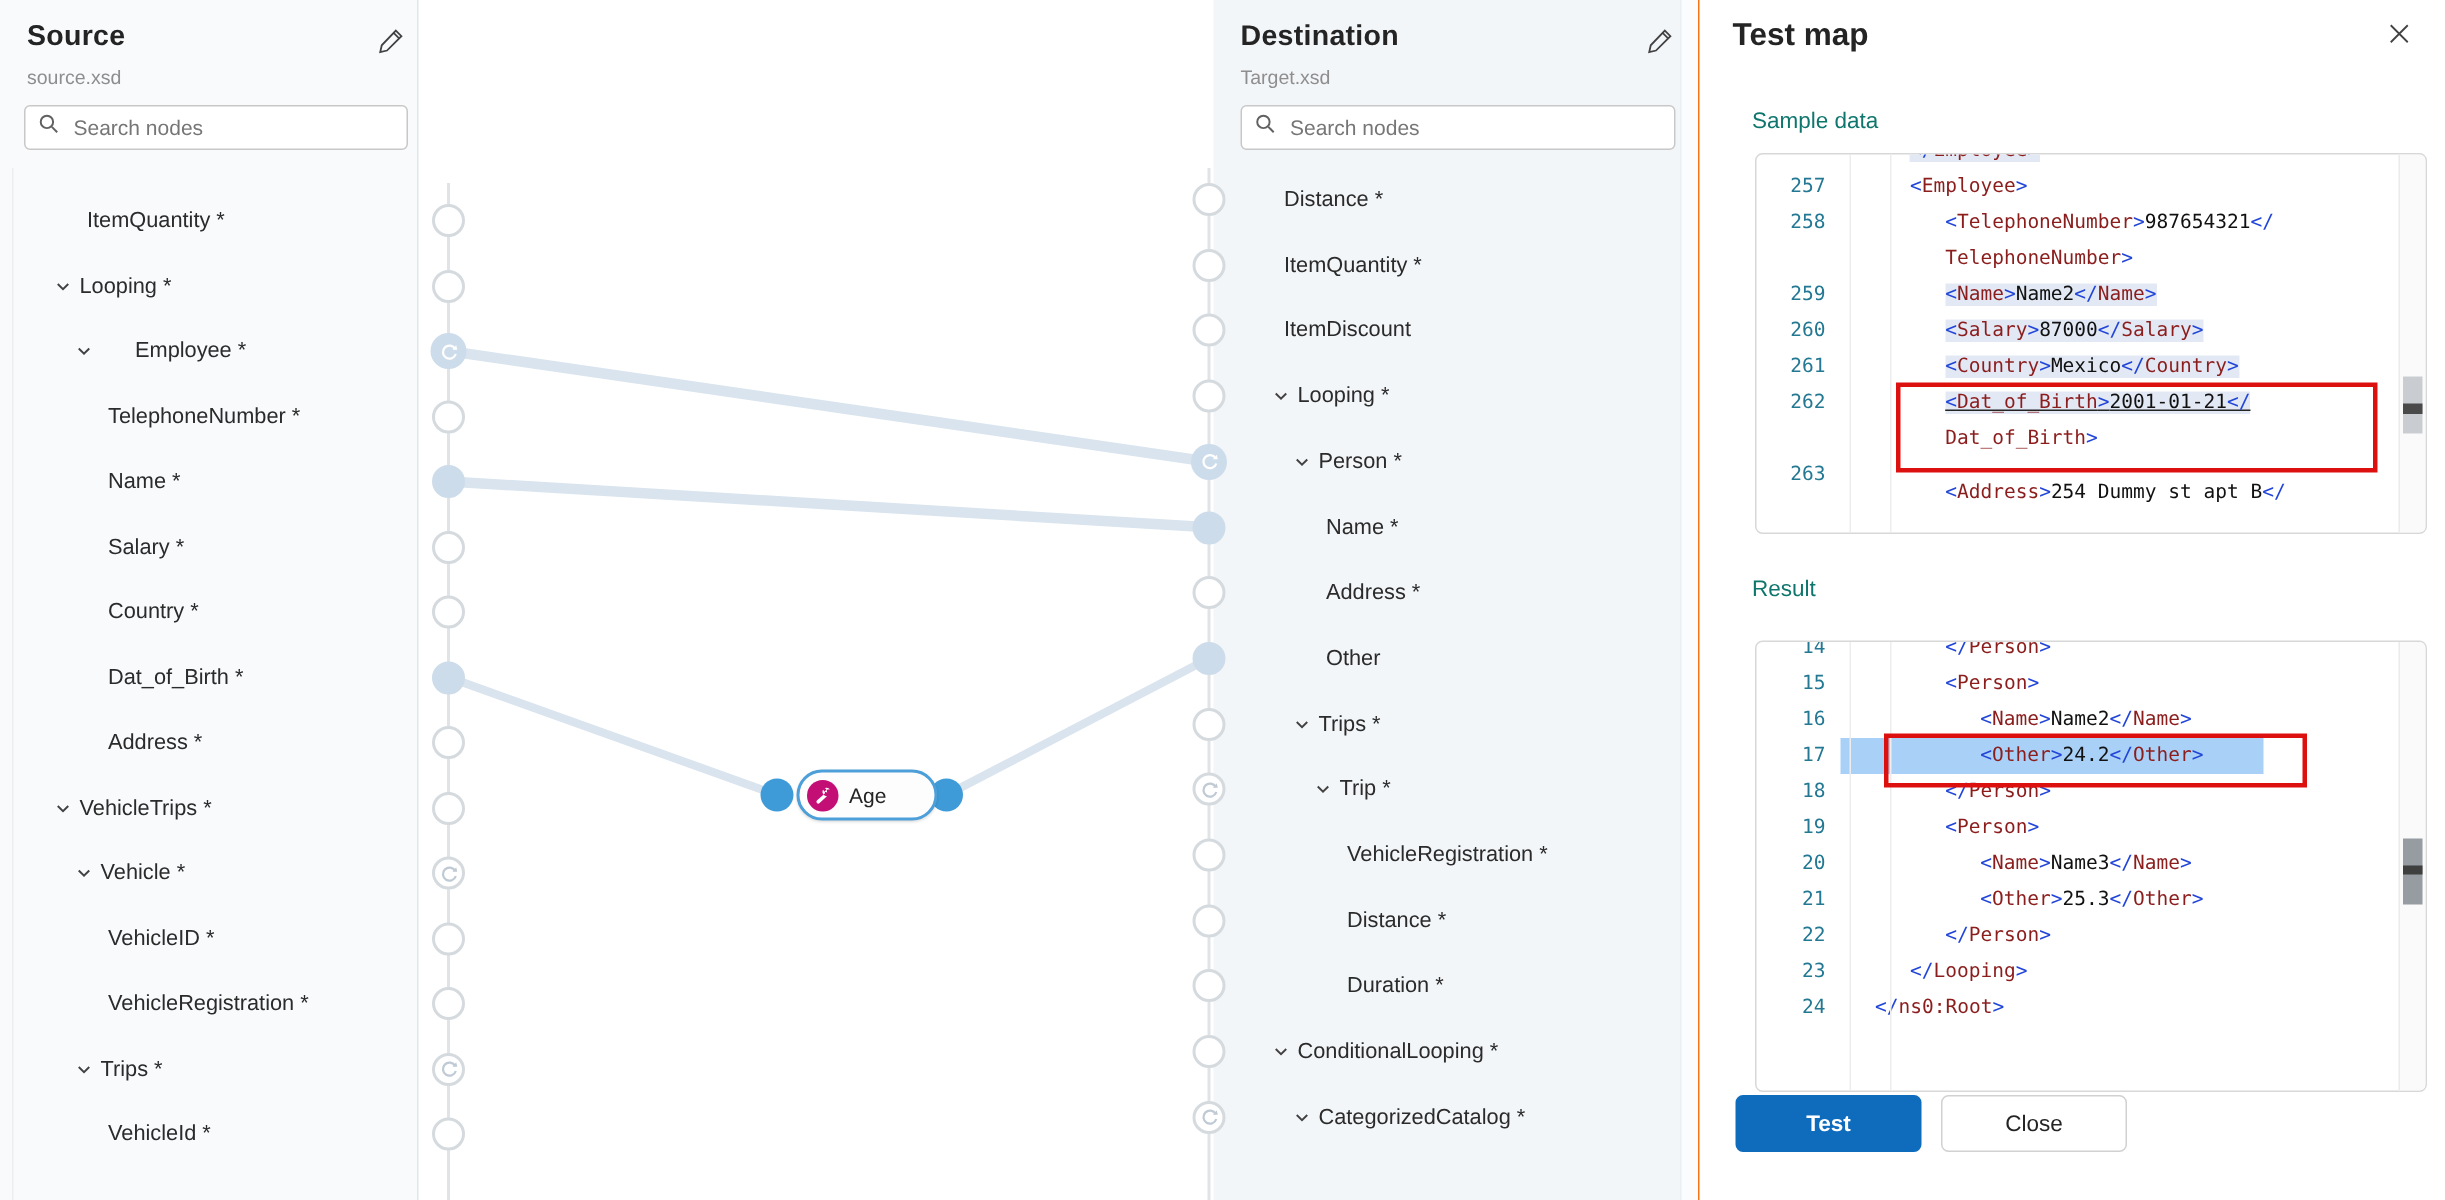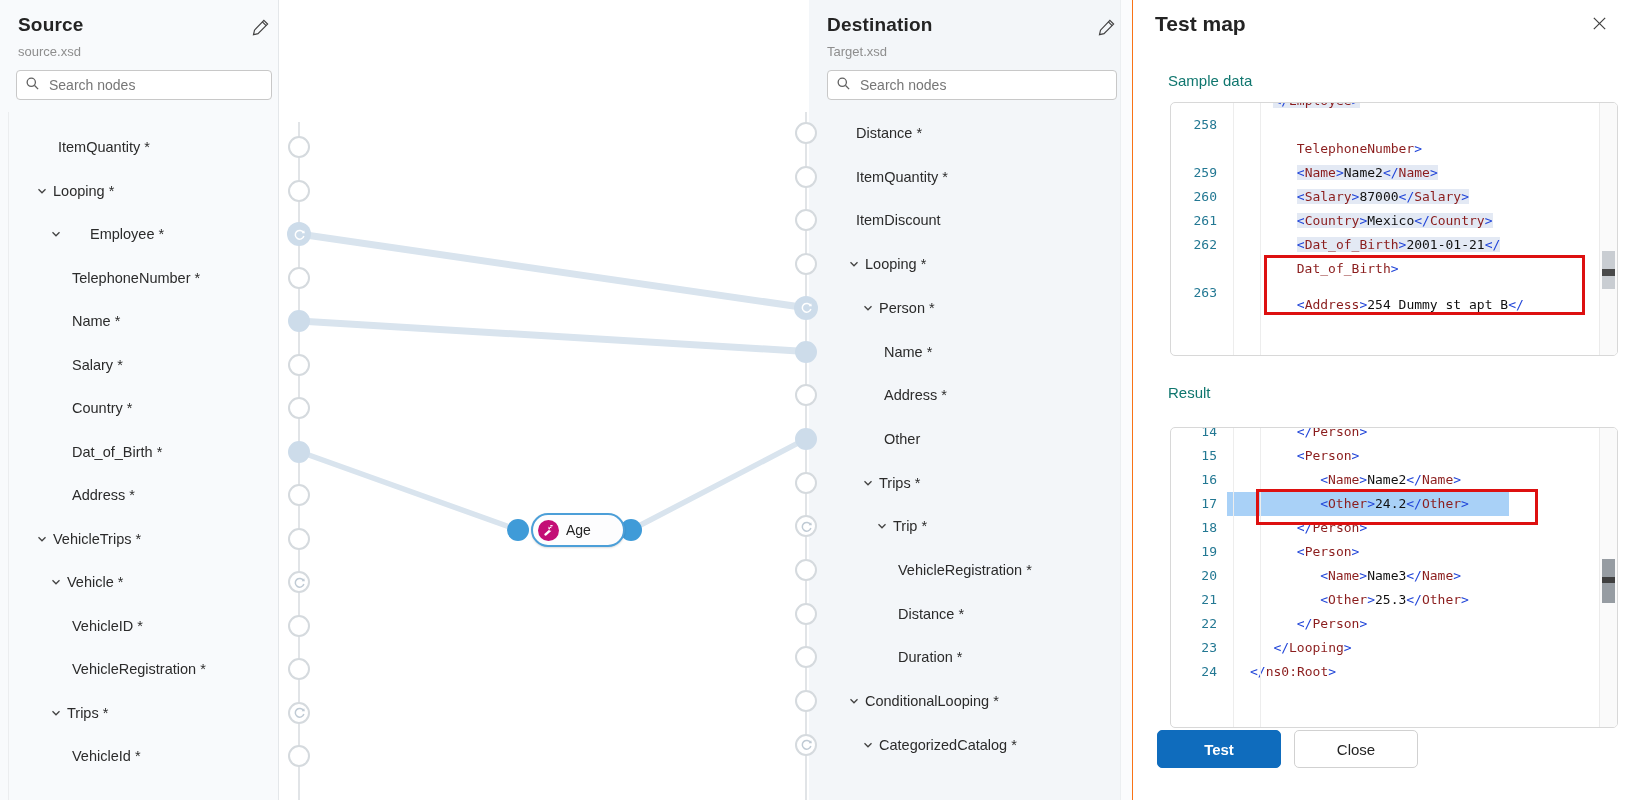--- a/index.html
+++ b/index.html
@@ -368,26 +368,27 @@
   </div>
   <div class="abs section-label" style="left:35px;top:72px;">Sample data</div>
   <div class="abs section-label" style="left:35px;top:384px;">Result</div>
   <div class="btn btn-primary" style="left:24px;top:730px;">Test</div>
   <div class="btn btn-secondary" style="left:161px;top:730px;">Close</div>
 </div>
 
 <div class="codeblock" style="top:102px;height:254px;">
   <div id="sample-rows" class="rows">
       <div class="crow"><span class="cnum"></span><span class="ccode" style="padding-left: 23.4px;"><span class="hl-bg"><span class="tk-d">&lt;/</span><span class="tk-t">Employee</span><span class="tk-d">&gt;</span></span></span></div>
-      <div class="crow"><span class="cnum">258</span></div>
+      <div class="crow"><span class="cnum">257</span><span class="ccode" style="padding-left: 23.4px;"><span><span class="tk-d">&lt;</span><span class="tk-t">Employee</span><span class="tk-d">&gt;</span></span></span></div>
+      <div class="crow"><span class="cnum">258</span><span class="ccode" style="padding-left: 46.8px;"><span><span class="tk-d">&lt;</span><span class="tk-t">TelephoneNumber</span><span class="tk-d">&gt;</span><span class="tk-x">987654321</span><span class="tk-d">&lt;/</span></span></span></div>
       <div class="crow"><span class="cnum"></span><span class="ccode" style="padding-left: 46.8px;"><span><span class="tk-t">TelephoneNumber</span><span class="tk-d">&gt;</span></span></span></div>
       <div class="crow"><span class="cnum">259</span><span class="ccode" style="padding-left: 46.8px;"><span class="hl-bg"><span class="tk-d">&lt;</span><span class="tk-t">Name</span><span class="tk-d">&gt;</span><span class="tk-x">Name2</span><span class="tk-d">&lt;/</span><span class="tk-t">Name</span><span class="tk-d">&gt;</span></span></span></div>
       <div class="crow"><span class="cnum">260</span><span class="ccode" style="padding-left: 46.8px;"><span class="hl-bg"><span class="tk-d">&lt;</span><span class="tk-t">Salary</span><span class="tk-d">&gt;</span><span class="tk-x">87000</span><span class="tk-d">&lt;/</span><span class="tk-t">Salary</span><span class="tk-d">&gt;</span></span></span></div>
       <div class="crow"><span class="cnum">261</span><span class="ccode" style="padding-left: 46.8px;"><span class="hl-bg"><span class="tk-d">&lt;</span><span class="tk-t">Country</span><span class="tk-d">&gt;</span><span class="tk-x">Mexico</span><span class="tk-d">&lt;/</span><span class="tk-t">Country</span><span class="tk-d">&gt;</span></span></span></div>
-      <div class="crow"><span class="cnum">262</span><span class="ccode" style="padding-left: 46.8px;"><span class="hl-bg"><span class="tk-d">&lt;</span><span class="tk-t">Dat_of_Birth</span><span class="tk-d">&gt;</span><span class="tk-x">2001-01-21</span><span class="tk-d">&lt;/</span></span></span></div>
+      <div class="crow"><span class="cnum">262</span><span class="ccode" style="padding-left: 46.8px; text-decoration: underline;"><span class="hl-bg"><span class="tk-d">&lt;</span><span class="tk-t">Dat_of_Birth</span><span class="tk-d">&gt;</span><span class="tk-x">2001-01-21</span><span class="tk-d">&lt;/</span></span></span></div>
       <div class="crow"><span class="cnum"></span><span class="ccode" style="padding-left: 46.8px;"><span><span class="tk-t">Dat_of_Birth</span><span class="tk-d">&gt;</span></span></span></div>
       <div class="crow"><span class="cnum">263</span><span class="ccode" style="padding-left: 46.8px; margin-top: 12px;"><span><span class="tk-d">&lt;</span><span class="tk-t">Address</span><span class="tk-d">&gt;</span><span class="tk-x">254 Dummy st apt B</span><span class="tk-d">&lt;/</span></span></span></div>
       <div class="crow"><span class="cnum"></span><span class="ccode" style="padding-left: 46.8px; margin-top: 48px;"><span><span class="tk-t">Address</span><span class="tk-d">&gt;</span></span></span></div>
     </div>
   <div class="gline" style="left:62px;"></div>
   <div class="gline" style="left:89px;"></div>
   <div class="vscroll">
     <div class="vthumb" style="top:148px;height:38px;background:#c9cdd2;"></div>
     <div class="vthumb" style="top:166px;height:7px;background:#4a4a4a;"></div>
   </div>

